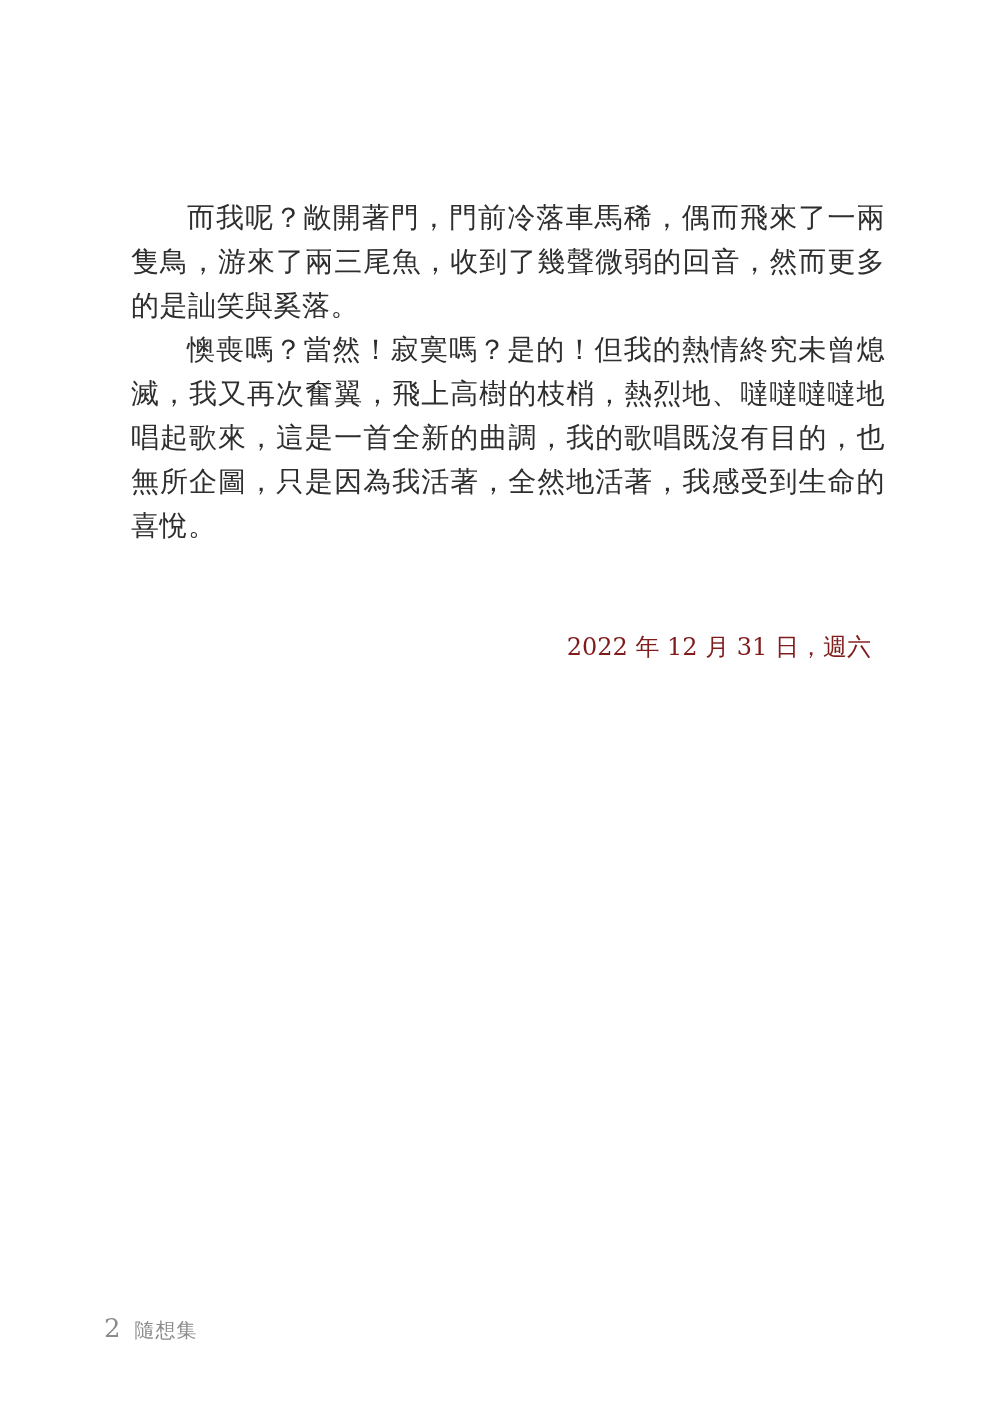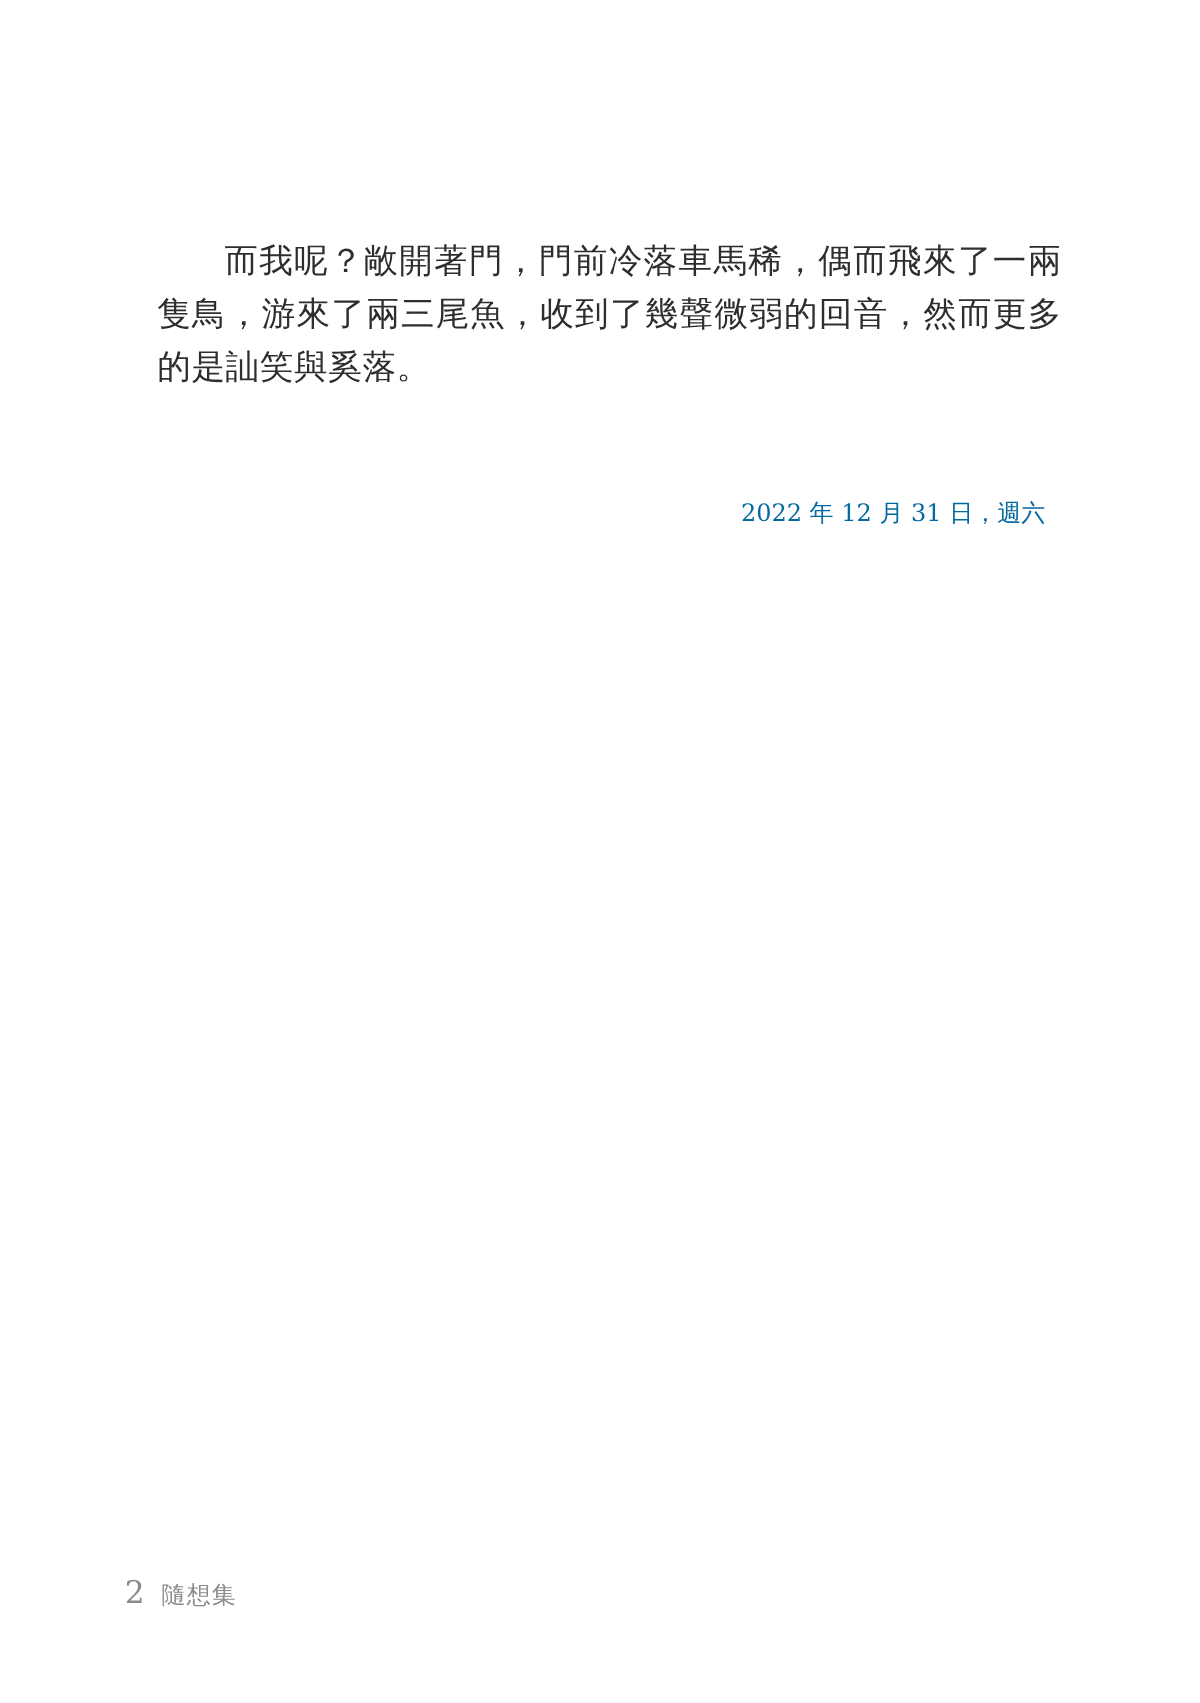--- a/index.html
+++ b/index.html
@@ -28,25 +28,25 @@
   .body-paragraph {
     font-size: 28px;
     line-height: 44px;
     text-align: justify;
     text-indent: 2em;
     letter-spacing: 0.5px;
   }
 
   .dateline {
     margin-top: 82px;
-    font-size: 20px;
+    font-size: 24px;
     line-height: 34px;
     text-align: right;
     padding-right: 14px;
-    color: #0369a1;
+    color: #7f1d1d;
   }
 
   .footer {
     position: absolute;
     left: 104px;
     top: 1313px;
     color: #8b8b8b;
     display: flex;
     align-items: baseline;
     gap: 14px;
@@ -65,20 +65,21 @@
 </style>
 </head>
 <body>
 
 <div class="page">
 
   <div class="content">
 
     <p class="body-paragraph">而我呢？敞開著門，門前冷落車馬稀，偶而飛來了一兩隻鳥，游來了兩三尾魚，收到了幾聲微弱的回音，然而更多的是訕笑與奚落。</p>
 
+    <p class="body-paragraph">懊喪嗎？當然！寂寞嗎？是的！但我的熱情終究未曾熄滅，我又再次奮翼，飛上高樹的枝梢，熱烈地、噠噠噠噠地唱起歌來，這是一首全新的曲調，我的歌唱既沒有目的，也無所企圖，只是因為我活著，全然地活著，我感受到生命的喜悅。</p>
 
     <div class="dateline">2022 年 12 月 31 日，週六</div>
 
   </div>
 
   <div class="footer">
     <span class="page-number">2</span>
     <span class="book-title">隨想集</span>
   </div>
 

